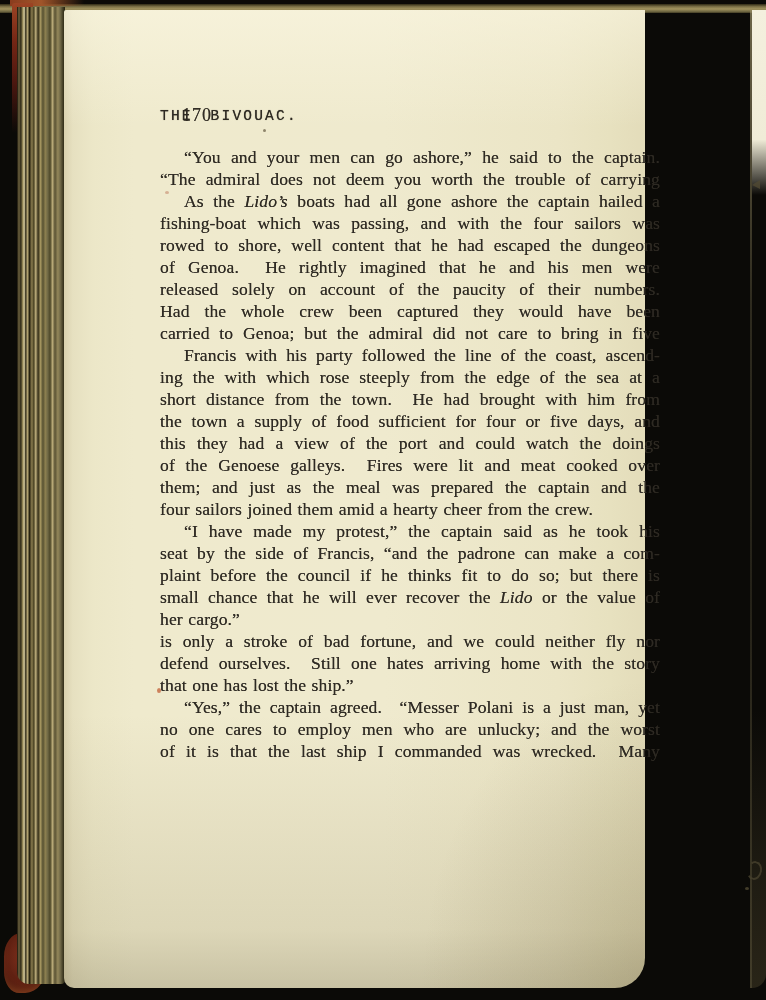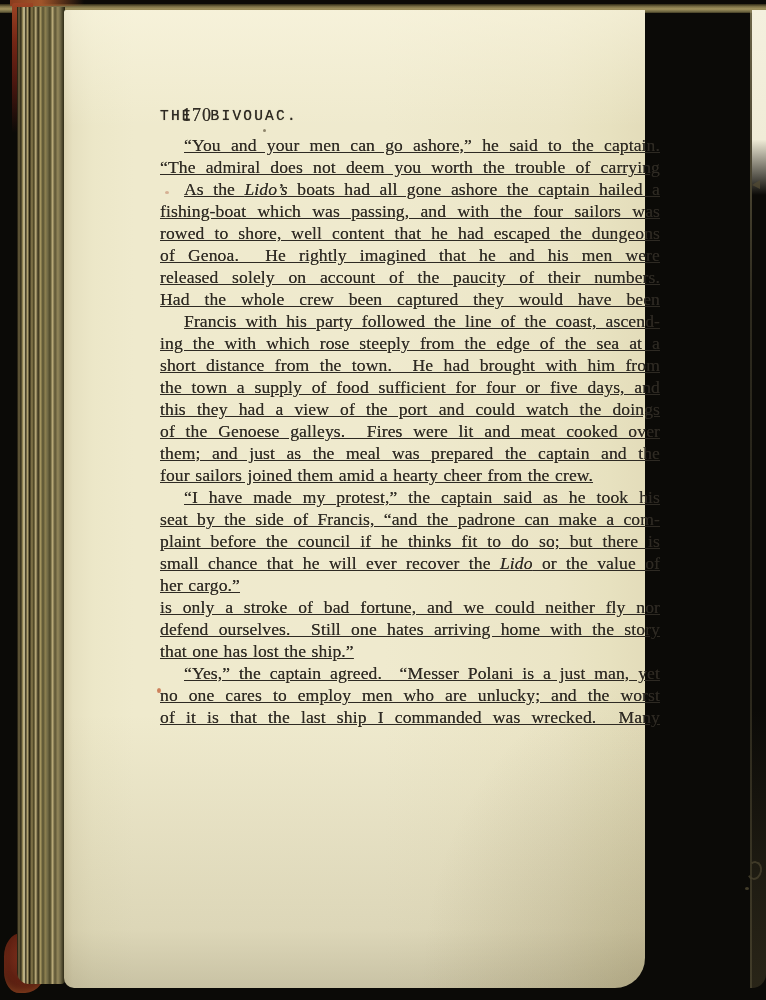--- a/index.html
+++ b/index.html
@@ -53,23 +53,23 @@
   .speck1{left:199px;top:119px;width:3px;height:3px;background:#756c52;}
   .speck2{left:101px;top:181px;width:4px;height:3px;background:#cfa184;}
   .speck3{left:93px;top:678px;width:4px;height:5px;background:#c4673f;}
   
   .header-row{position:absolute;left:96px;top:94px;width:500px;height:26px;}
   .folio{position:absolute;left:22px;top:1px;font-size:18px;letter-spacing:1px;
     color:#322d25;text-shadow:0 0 .4px rgba(50,45,37,.8);}
   .running-head{position:absolute;left:0;right:0;top:4px;text-align:left;
     font-size:14.5px;letter-spacing:2.2px;word-spacing:7px;color:#2e2a22;
     text-shadow:0 0 .7px rgba(46,42,34,.9);font-family:Liberation Mono, monospace;}
-  .text-block{position:absolute;left:96px;top:124px;width:500px;
+  .text-block{position:absolute;left:96px;top:136px;width:500px;
     font-size:17.6px;line-height:22px;color:#2e2a23;
-    text-shadow:0 0 .45px rgba(46,42,35,.75);letter-spacing:.1px;text-decoration:underline;}
+    text-shadow:0 0 .45px rgba(46,42,35,.75);letter-spacing:.1px;}
   .line{text-align:justify;text-align-last:justify;white-space:pre-wrap;word-spacing:.04em;}
   .line.first{padding-left:24px;}
   .line.lastline{text-align:left;text-align-last:left;word-spacing:.06em;}
   .line i{font-style:italic;}
 </style>
 </head>
 <body>
 
 <div class="top-edge"></div>
 <div class="cover-top-sliver"></div>
@@ -95,20 +95,21 @@
 
   <div class="text-block" id="text-block">
       <div class="line first"><span>“You and your men can go ashore,” he said to the captain.</span></div>
       <div class="line"><span>“The admiral does not deem you worth the trouble of carrying</span></div>
       <div class="line first"><span>As the </span><i>Lido’s</i><span> boats had all gone ashore the captain hailed a</span></div>
       <div class="line"><span>fishing-boat which was passing, and with the four sailors was</span></div>
       <div class="line"><span>rowed to shore, well content that he had escaped the dungeons</span></div>
       <div class="line"><span>of Genoa.  He rightly imagined that he and his men were</span></div>
       <div class="line"><span>released solely on account of the paucity of their numbers.</span></div>
       <div class="line"><span>Had the whole crew been captured they would have been</span></div>
+      <div class="line"><span>carried to Genoa; but the admiral did not care to bring in five</span></div>
       <div class="line first"><span>Francis with his party followed the line of the coast, ascend-</span></div>
       <div class="line"><span>ing the with which rose steeply from the edge of the sea at a</span></div>
       <div class="line"><span>short distance from the town.  He had brought with him from</span></div>
       <div class="line"><span>the town a supply of food sufficient for four or five days, and</span></div>
       <div class="line"><span>this they had a view of the port and could watch the doings</span></div>
       <div class="line"><span>of the Genoese galleys.  Fires were lit and meat cooked over</span></div>
       <div class="line"><span>them; and just as the meal was prepared the captain and the</span></div>
       <div class="line lastline"><span>four sailors joined them amid a hearty cheer from the crew.</span></div>
       <div class="line first"><span>“I have made my protest,” the captain said as he took his</span></div>
       <div class="line"><span>seat by the side of Francis, “and the padrone can make a com-</span></div>

